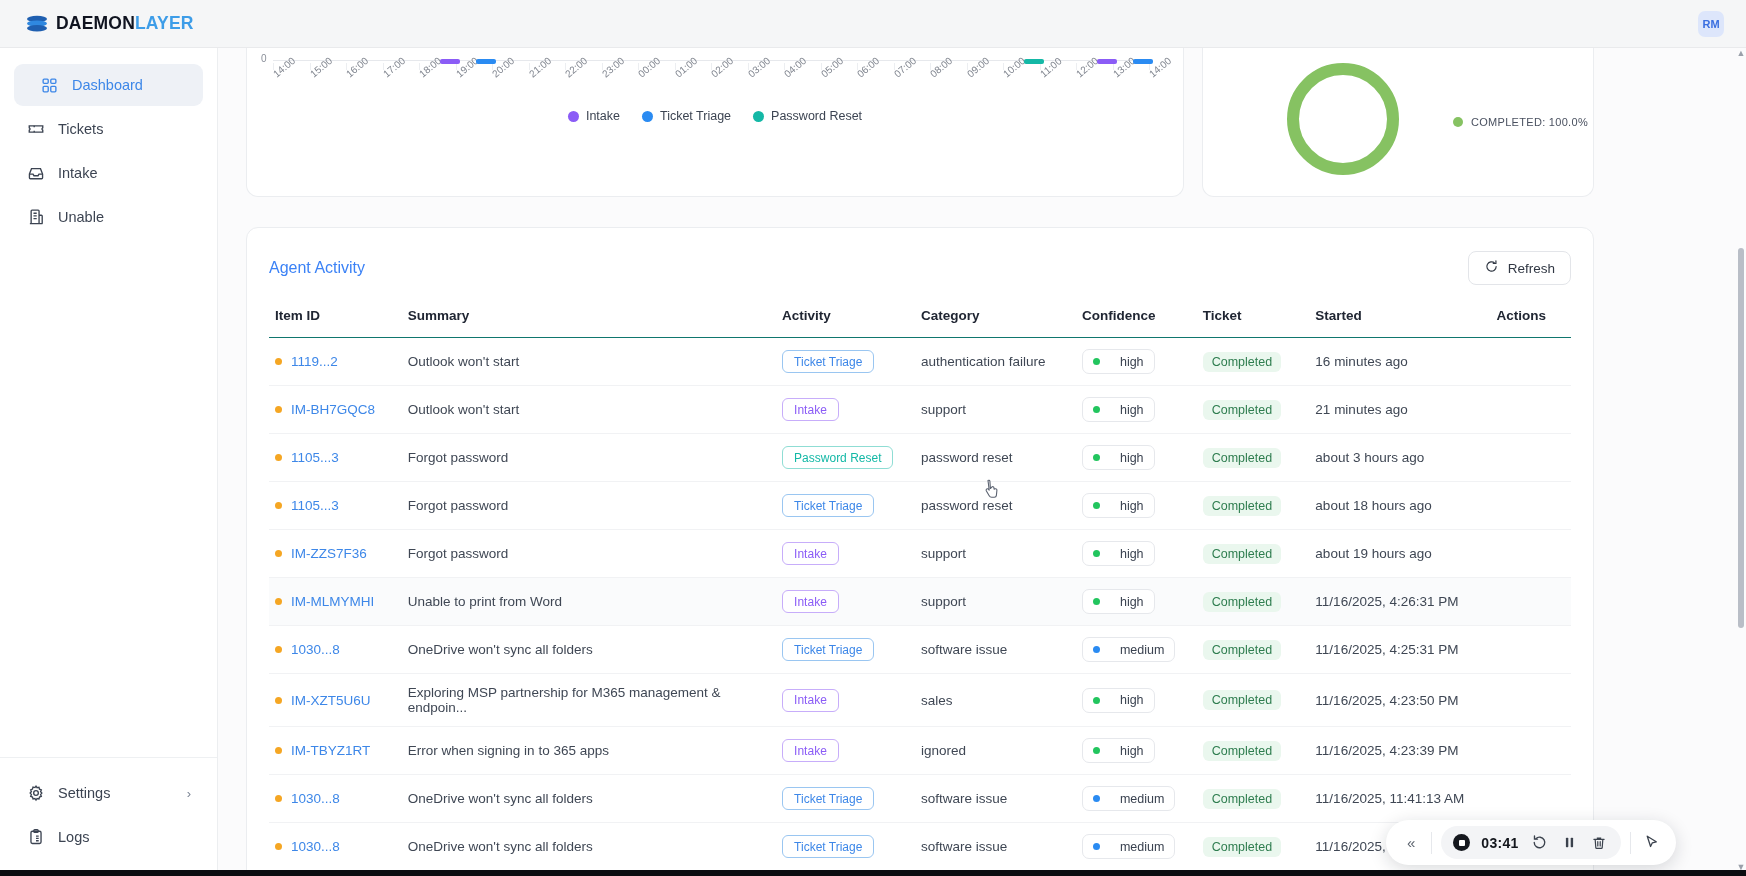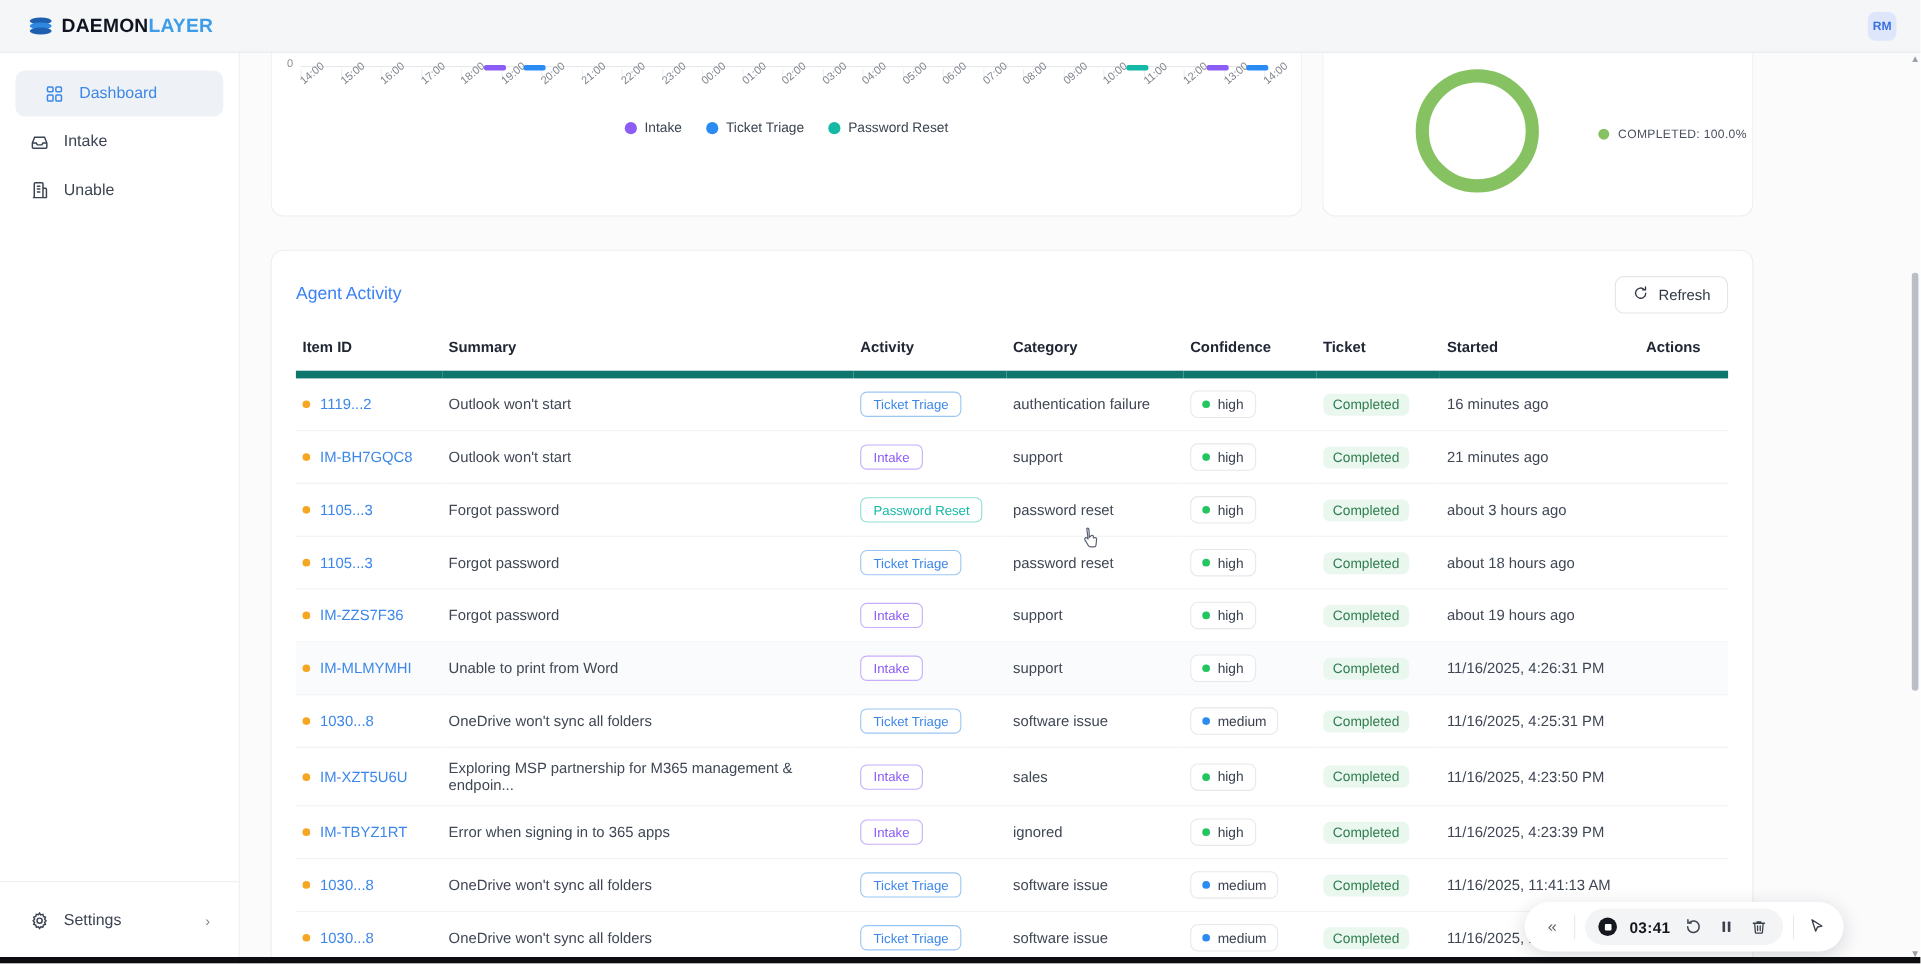--- a/index.html
+++ b/index.html
@@ -93,21 +93,21 @@
   .activity-title { font-size: 16px; color: #3b82f6; font-weight: 400; }
   .refresh-btn {
     display: flex; align-items: center; gap: 9px;
     height: 34px; padding: 0 15px; border: 1px solid #e3e5e9; border-radius: 8px;
     background: #fff; font-size: 13.5px; color: #313844; cursor: pointer;
   }
 
   table { width: 100%; border-collapse: collapse; margin-top: 12px; }
   thead th {
     text-align: left; font-size: 13.5px; font-weight: 700; color: #202633;
-    padding: 8px 6px 14px 6px; border-bottom: 7px solid #0f766e;
+    padding: 8px 6px 14px 6px; border-bottom: 1px solid #0f766e;
   }
   tbody td { font-size: 13.5px; color: #3f4754; padding: 11px 6px; border-bottom: 1px solid #f1f2f4; vertical-align: middle; }
   tbody tr.hovered td { background: #fafbfc; }
 
   .col-id   { width: 132px; }
   .col-sum  { width: 372px; }
   .col-act  { width: 138px; }
   .col-cat  { width: 160px; }
   .col-conf { width: 120px; }
   .col-stat { width: 112px; }
@@ -121,21 +121,21 @@
   .pill {
     display: inline-flex; align-items: center; justify-content: center;
     height: 23px; padding: 0 11px; border-radius: 6px;
     font-size: 12px; border: 1px solid transparent; background: #fff;
   }
   .pill.triage { color: #3d87e8; border-color: #9ac6f1; }
   .pill.intake { color: #8b5cf6; border-color: #c7adfa; }
   .pill.pwreset { color: #14b8a6; border-color: #8fddd4; }
 
   .conf {
-    display: inline-flex; align-items: center; gap: 7px;
+    display: inline-flex; align-items: center; gap: 20px;
     height: 25px; padding: 0 10px; border: 1px solid #e6e8ec; border-radius: 7px;
     font-size: 12.5px; color: #3a4250; background:#fff;
   }
   .conf .cd { width: 7px; height: 7px; border-radius: 50%; }
   .conf.high .cd { background: #22c55e; }
   .conf.medium .cd { background: #2a8bf2; }
 
   .status {
     display: inline-flex; align-items: center; justify-content:center;
     padding: 3px 9px; border-radius: 6px; font-size: 12.5px;
@@ -202,20 +202,29 @@
           <svg width="17" height="17" viewBox="0 0 20 20" fill="none" stroke="#3d87e8" stroke-width="1.6">
             <rect x="2.5" y="2.5" width="6" height="5" rx="1.2"></rect>
               <rect x="11.5" y="2.5" width="6" height="5" rx="1.2"></rect>
             <rect x="2.5" y="11" width="6" height="6.5" rx="1.2"></rect>
               <rect x="11.5" y="11" width="6" height="6.5" rx="1.2"></rect>
           </svg>
         </span>
         <span>Dashboard</span>
       </div>
 
+      <div class="nav-item">
+        <span class="ico">
+          <svg width="18" height="18" viewBox="0 0 20 20" fill="none" stroke="#3c4452" stroke-width="1.5">
+            <path d="M2.5 6.5h15v2.2a1.4 1.4 0 0 0 0 2.6v2.2h-15v-2.2a1.4 1.4 0 0 0 0-2.6z"></path>
+            <path d="M8 6.5v1.6M8 11.9v1.6"></path>
+          </svg>
+        </span>
+        <span>Tickets</span>
+      </div>
 
       <div class="nav-item">
         <span class="ico">
           <svg width="18" height="18" viewBox="0 0 20 20" fill="none" stroke="#3c4452" stroke-width="1.5">
             <path d="M2.7 11.2 5 5.2h10l2.3 6v4.2a1 1 0 0 1-1 1H3.7a1 1 0 0 1-1-1z"></path>
             <path d="M2.7 11.2h4l1 1.8h4.6l1-1.8h4"></path>
           </svg>
         </span>
         <span>Intake</span>
       </div>
@@ -238,20 +247,30 @@
         <span class="ico">
           <svg width="18" height="18" viewBox="0 0 20 20" fill="none" stroke="#3c4452" stroke-width="1.5">
             <circle cx="10" cy="10" r="2.6"></circle>
             <path d="M10 2.3l1.2 1.8 2.1-.5.6 2.1 2 .8-.8 2 1.4 1.6-1.4 1.6.8 2-2 .8-.6 2.1-2.1-.5L10 17.9l-1.2-1.8-2.1.5-.6-2.1-2-.8.8-2L3.5 10l1.4-1.6-.8-2 2-.8.6-2.1 2.1.5z"></path>
           </svg>
         </span>
         <span>Settings</span>
         <span class="chev">›</span>
       </div>
 
+      <div class="nav-item">
+        <span class="ico">
+          <svg width="18" height="18" viewBox="0 0 20 20" fill="none" stroke="#3c4452" stroke-width="1.5">
+            <rect x="4.4" y="3.6" width="11.2" height="13.6" rx="1.6"></rect>
+            <rect x="7.6" y="1.9" width="4.8" height="3" rx="1"></rect>
+            <path d="M7.6 9h.02M7.6 11.6h.02M7.6 14.2h.02M10 9h3M10 11.6h3M10 14.2h3"></path>
+          </svg>
+        </span>
+        <span>Logs</span>
+      </div>
     </div>
   </div>
 
   <div class="main">
     <div class="content">
 
       <div class="charts-row">
 
         <div class="card chart-card">
           <div class="axis-zero">0</div>

